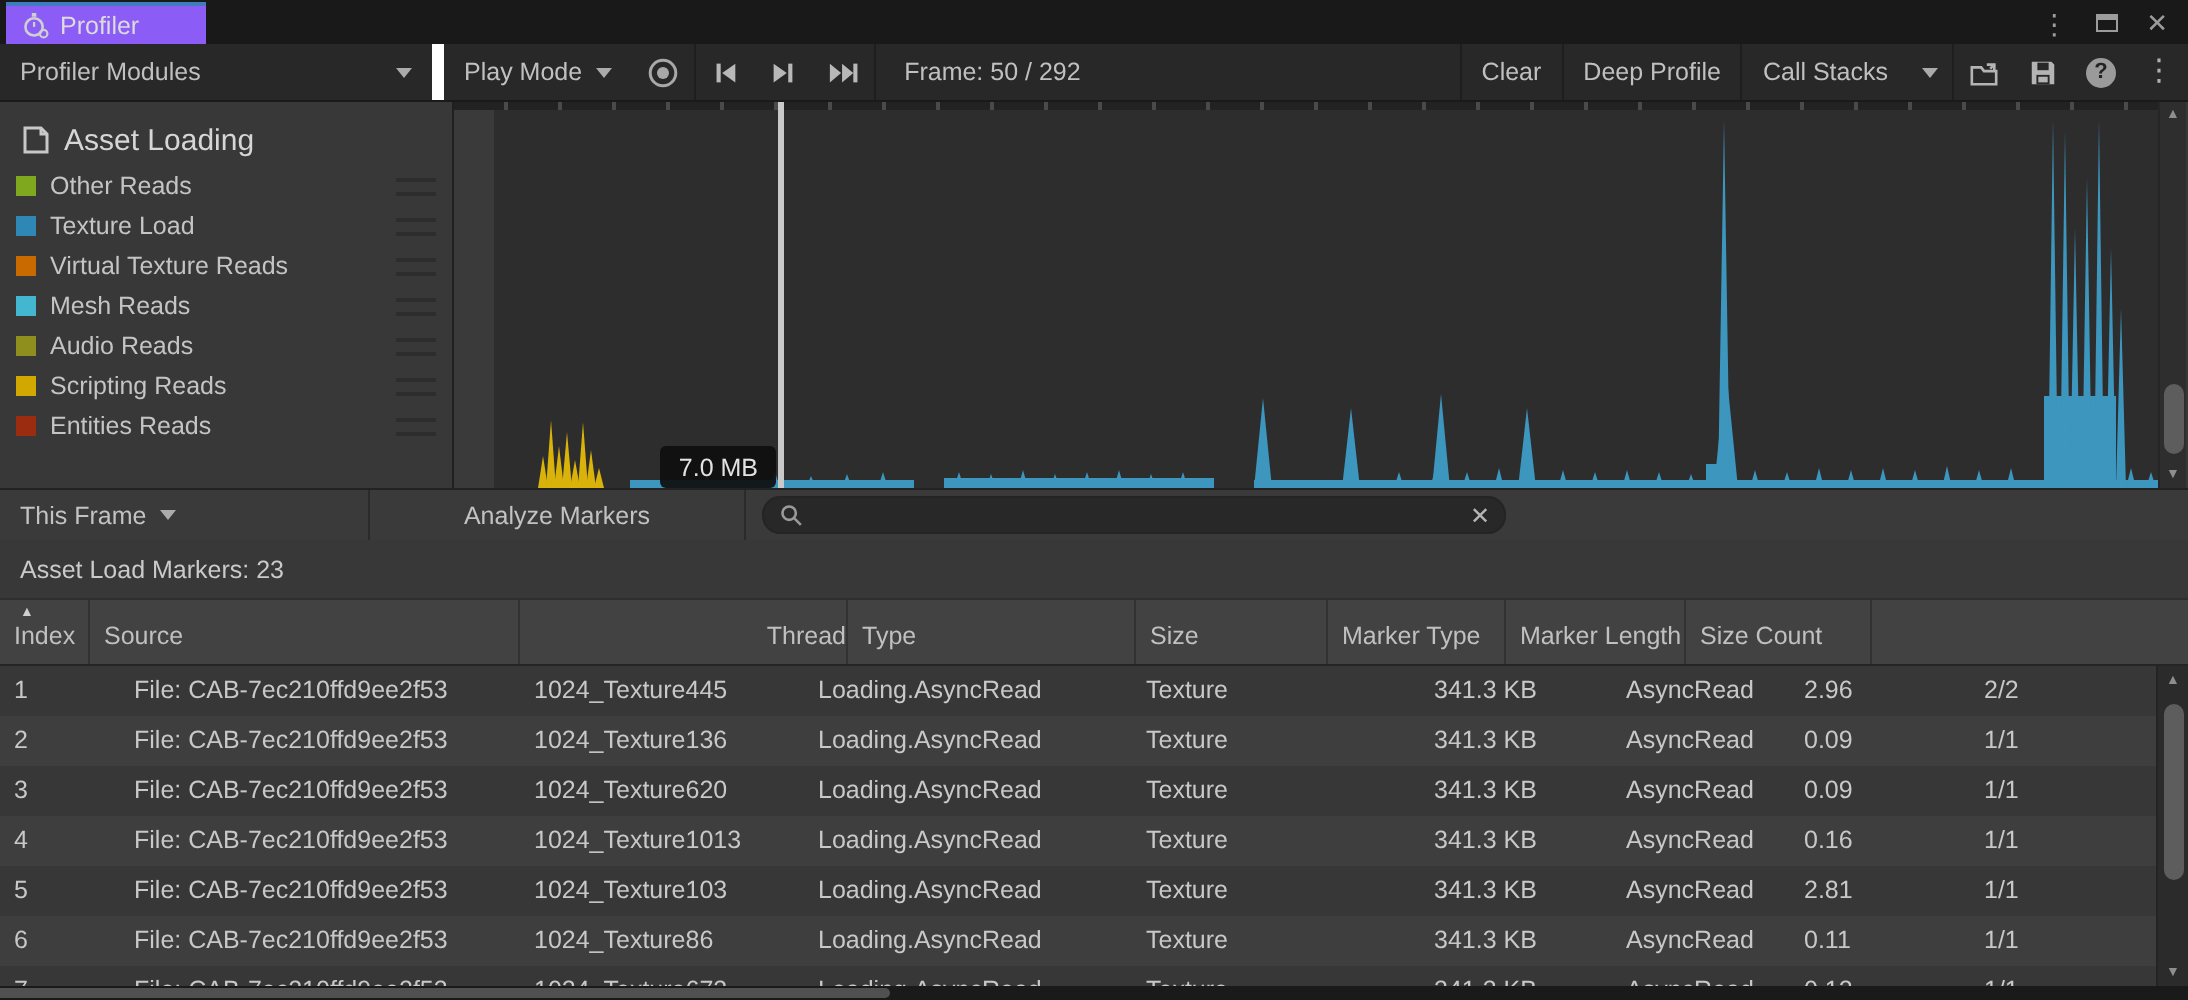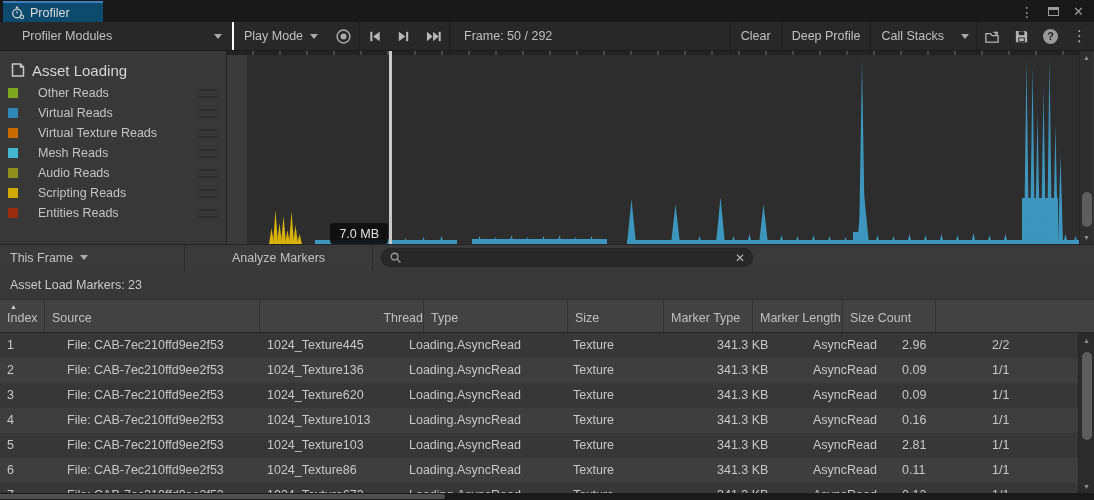--- a/index.html
+++ b/index.html
@@ -2,48 +2,48 @@
 <html><head>
 <meta charset="utf-8">
 <style>
   html,body{margin:0;padding:0;background:#111;}
   *{box-sizing:border-box;font-family:"Liberation Sans","DejaVu Sans",sans-serif;}
   #window{position:relative;width:1094px;height:500px;background:#383838;overflow:hidden;
           display:flex;flex-direction:column;color:#c2c2c2;font-size:12.5px;}
 
   
   .titlebar{height:22px;background:#191919;display:flex;align-items:flex-end;flex:0 0 auto;}
-  .tab{height:21px;margin-left:3px;width:100px;background:#0c4a6e;border-top:2px solid #3d7dbd;
+  .tab{height:21px;margin-left:3px;width:100px;background:#8b5cf6;border-top:2px solid #3d7dbd;
        display:flex;align-items:center;padding:0 7px;gap:5px;color:#dcdcdc;}
   .tab svg{flex:0 0 auto;}
   .titlebar-spacer{flex:1;}
   .titlebar-icons{display:flex;align-items:center;gap:14px;padding:0 10px 4px 0;color:#9c9c9c;}
   .kebab{font-size:14px;line-height:12px;letter-spacing:0;}
   .maxbox{width:11px;height:9px;border:1px solid #9c9c9c;border-top:3px solid #9c9c9c;display:inline-block;}
   .closex{font-size:13px;line-height:13px;}
 
   
   .toolbar{height:29px;background:#282828;border-bottom:1px solid #1a1a1a;display:flex;align-items:stretch;flex:0 0 auto;}
   .tb{display:flex;align-items:center;padding:0 10px;white-space:nowrap;color:#c0c0c0;}
   .tb.btn{cursor:default;}
   .caret{width:0;height:0;border-left:4px solid transparent;border-right:4px solid transparent;
          border-top:5px solid #ababab;display:inline-block;margin-left:7px;}
-  .modules{width:222px;justify-content:space-between;border-right:2px solid #ffffff;margin-left:12px;}
+  .modules{width:222px;justify-content:space-between;border-right:6px solid #ffffff;}
   .iconbtn{padding:0 7px;display:flex;align-items:center;}
   .sep-l{border-left:1px solid #1e1e1e;}
   .frame-counter{padding:0 14px;}
   .tb-spacer{flex:1;}
   .helpcircle{width:15px;height:15px;border-radius:50%;background:#9a9a9a;color:#232323;
               font-weight:bold;font-size:11px;display:flex;align-items:center;justify-content:center;}
 
   
   .main{height:193px;display:flex;flex:0 0 auto;position:relative;}
   .sidebar{width:227px;background:#383838;border-right:1px solid #202020;padding:6px 0 0 8px;}
   .module-header{display:flex;align-items:center;gap:6px;height:26px;color:#d6d6d6;font-size:15px;padding-left:2px;}
-  .legend-row{display:flex;align-items:center;height:20px;gap:20px;padding-right:6px;}
+  .legend-row{display:flex;align-items:center;height:20px;gap:7px;padding-right:6px;}
   .swatch{width:10px;height:10px;flex:0 0 auto;}
   .legend-label{flex:1;color:#c4c4c4;font-size:12.5px;overflow:hidden;white-space:nowrap;}
   .handle{width:20px;height:9px;border-top:2px solid #2d2d2d;border-bottom:2px solid #2d2d2d;margin-right:2px;}
 
   .chart{position:relative;width:852px;height:193px;background:#2d2d2d;overflow:hidden;}
   .chart-band{position:absolute;left:0;top:0;width:20px;height:100%;background:#3a3a3a;}
   .tickstrip{position:absolute;left:0;top:0;width:100%;height:4px;background:#222
              repeating-linear-gradient(90deg,transparent 0 25px,#4a4a4a 25px 27px);}
   .frame-line{position:absolute;top:0;bottom:0;width:3px;background:#c9c9c9;}
   .chart-tooltip{position:absolute;bottom:0;height:21px;background:rgba(15,15,15,.93);color:#e2e2e2;
@@ -184,21 +184,21 @@
         <span>Asset Loading</span>
       </div>
       <div>
           <div class="legend-row">
             <span class="swatch" style="background: rgb(127, 168, 31);"></span>
             <span class="legend-label">Other Reads</span>
             <span class="handle"></span>
           </div>
           <div class="legend-row">
             <span class="swatch" style="background: rgb(46, 135, 181);"></span>
-            <span class="legend-label">Virtual Reads</span>
+            <span class="legend-label">Texture Load</span>
             <span class="handle"></span>
           </div>
           <div class="legend-row">
             <span class="swatch" style="background: rgb(200, 106, 0);"></span>
             <span class="legend-label">Virtual Texture Reads</span>
             <span class="handle"></span>
           </div>
           <div class="legend-row">
             <span class="swatch" style="background: rgb(67, 182, 208);"></span>
             <span class="legend-label">Mesh Reads</span>

